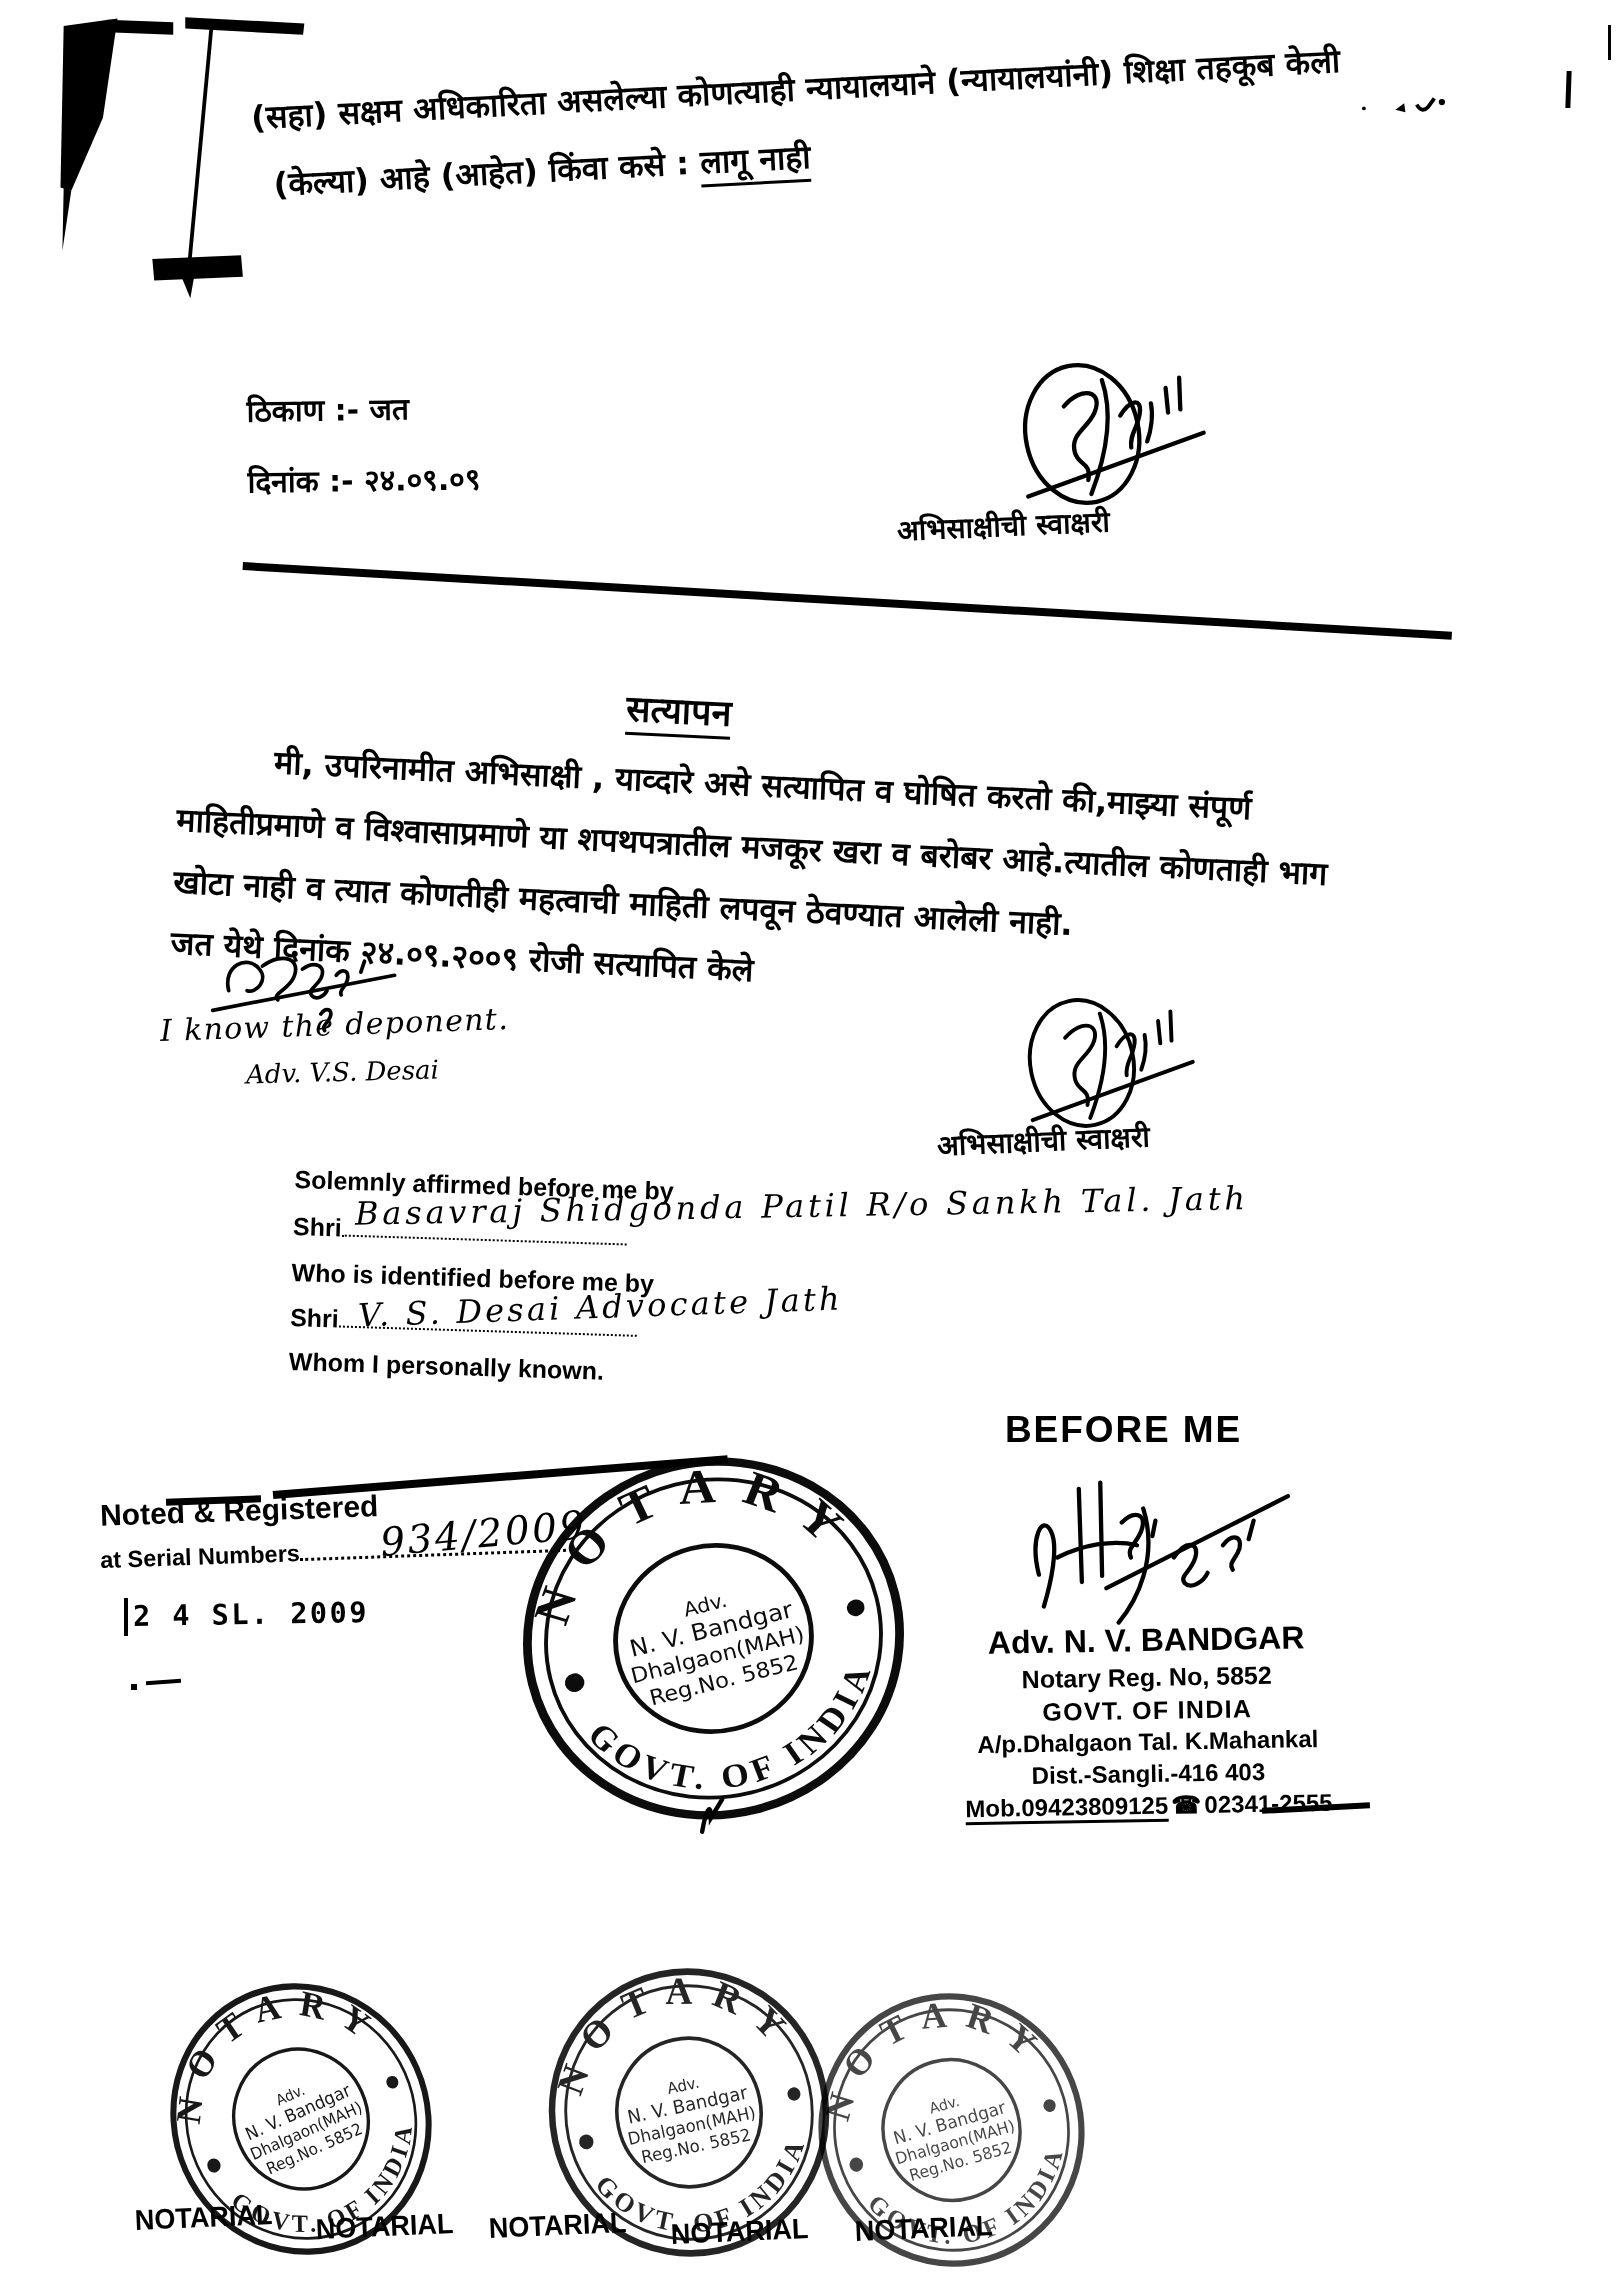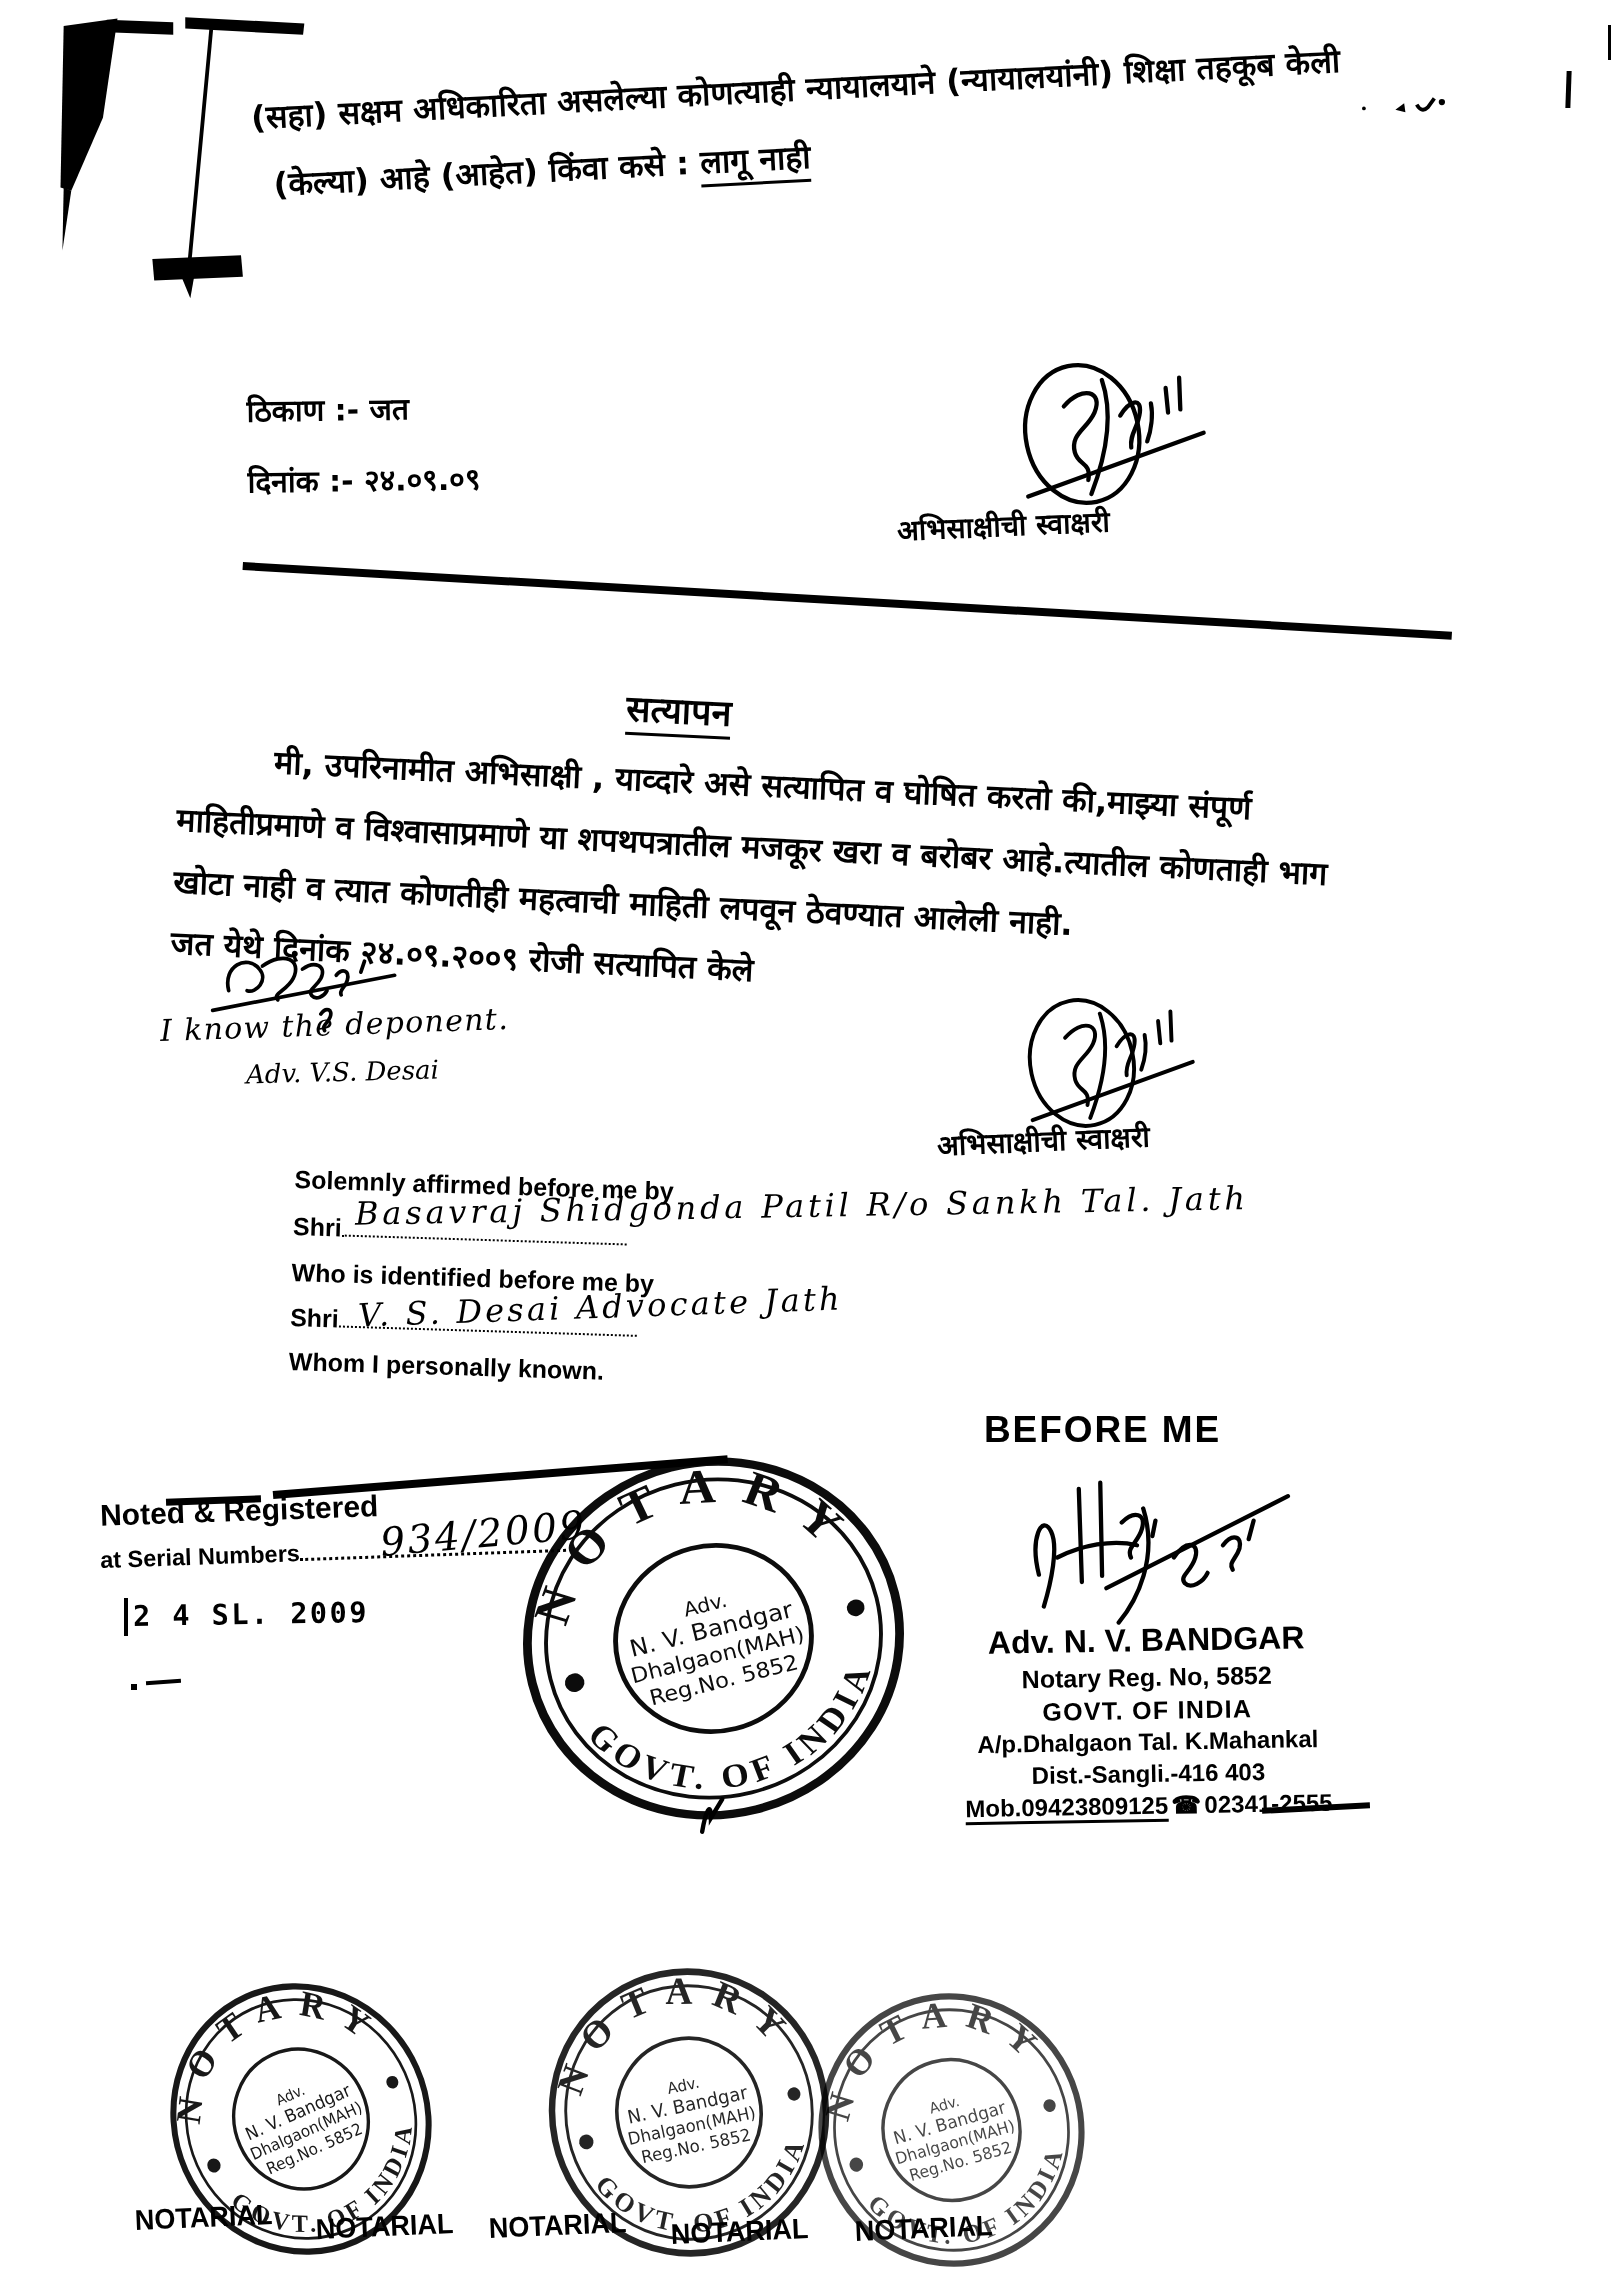--- a/index.html
+++ b/index.html
@@ -152,21 +152,21 @@
     <div style="margin-top:16.5px;">Who is identified before me by</div>
     <div style="margin-top:16.5px;">
       <span>Shri</span><span class="dotl" style="width:298px;"></span>
     </div>
     <div style="margin-top:15px;">Whom I personally known.</div>
   </div>
 
   <div class="abs hw" style="left:355px;top:1187px;font-size:32px;letter-spacing:3.8px;transform:rotate(-1deg);">Basavraj Shidgonda Patil R/o Sankh Tal. Jath</div>
   <div class="abs hw" style="left:358px;top:1288px;font-size:32px;letter-spacing:3.2px;transform:rotate(-2deg);">V. S. Desai  Advocate Jath</div>
 
-  <div class="abs engb" style="left:984px;top:1409px;font-size:37px;letter-spacing:1.9px;">BEFORE ME</div>
+  <div class="abs engb" style="left:1005px;top:1409px;font-size:37px;letter-spacing:1.9px;">BEFORE ME</div>
   <svg class="abs sealsvg" style="left:1008px;top:1452px;" width="317" height="184" viewBox="0 0 480 300">
     <use href="#sig-notary" xlink:href="#sig-notary"></use>
   </svg>
 
   <div class="abs" style="left:932px;top:1622px;width:431px;text-align:center;transform:rotate(-1deg);">
     <div class="engb" style="font-size:32px;">Adv. N. V. BANDGAR</div>
     <div class="engb" style="font-size:25px;margin-top:3.8px;">Notary Reg. No, 5852</div>
     <div class="engb" style="font-size:25px;margin-top:3.8px;letter-spacing:1.3px;">GOVT. OF INDIA</div>
     <div class="engb" style="font-size:24px;margin-top:3.8px;">A/p.Dhalgaon Tal. K.Mahankal</div>
     <div class="engb" style="font-size:24px;margin-top:3.8px;">Dist.-Sangli.-416 403</div>

